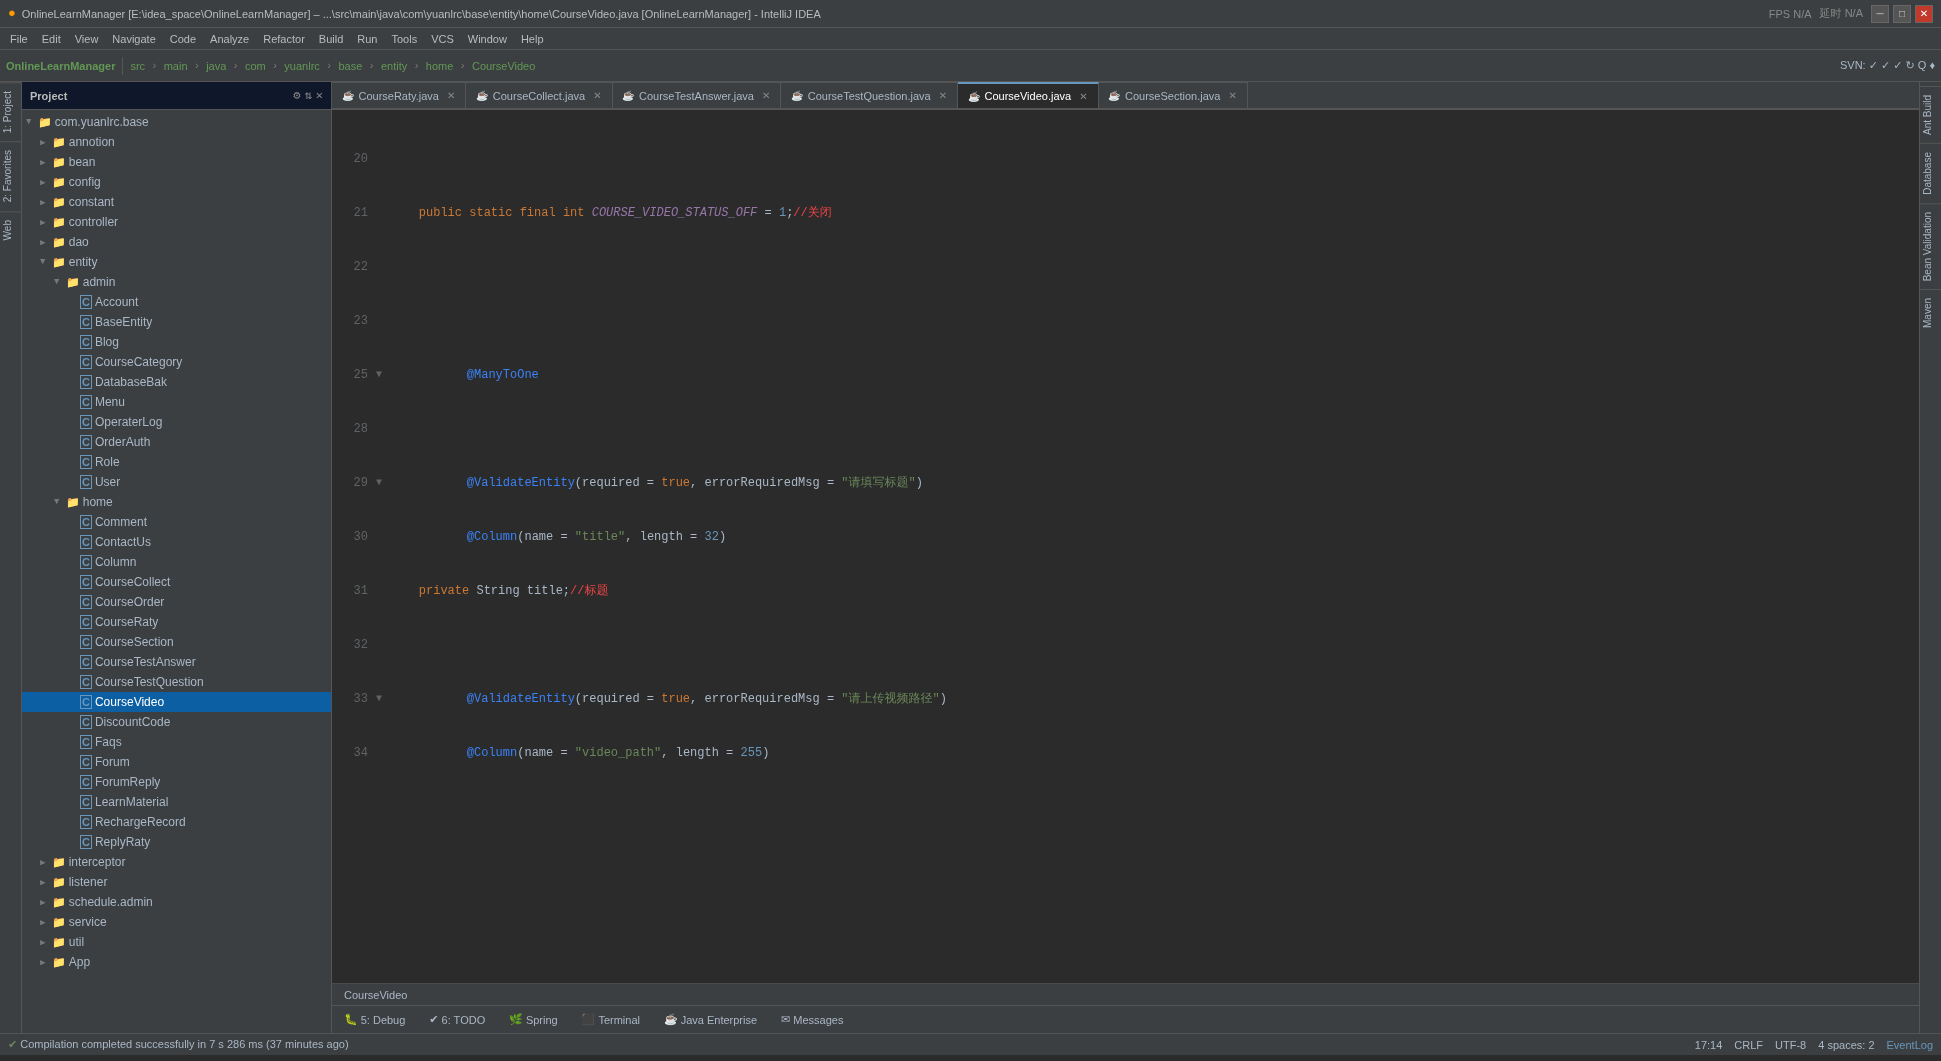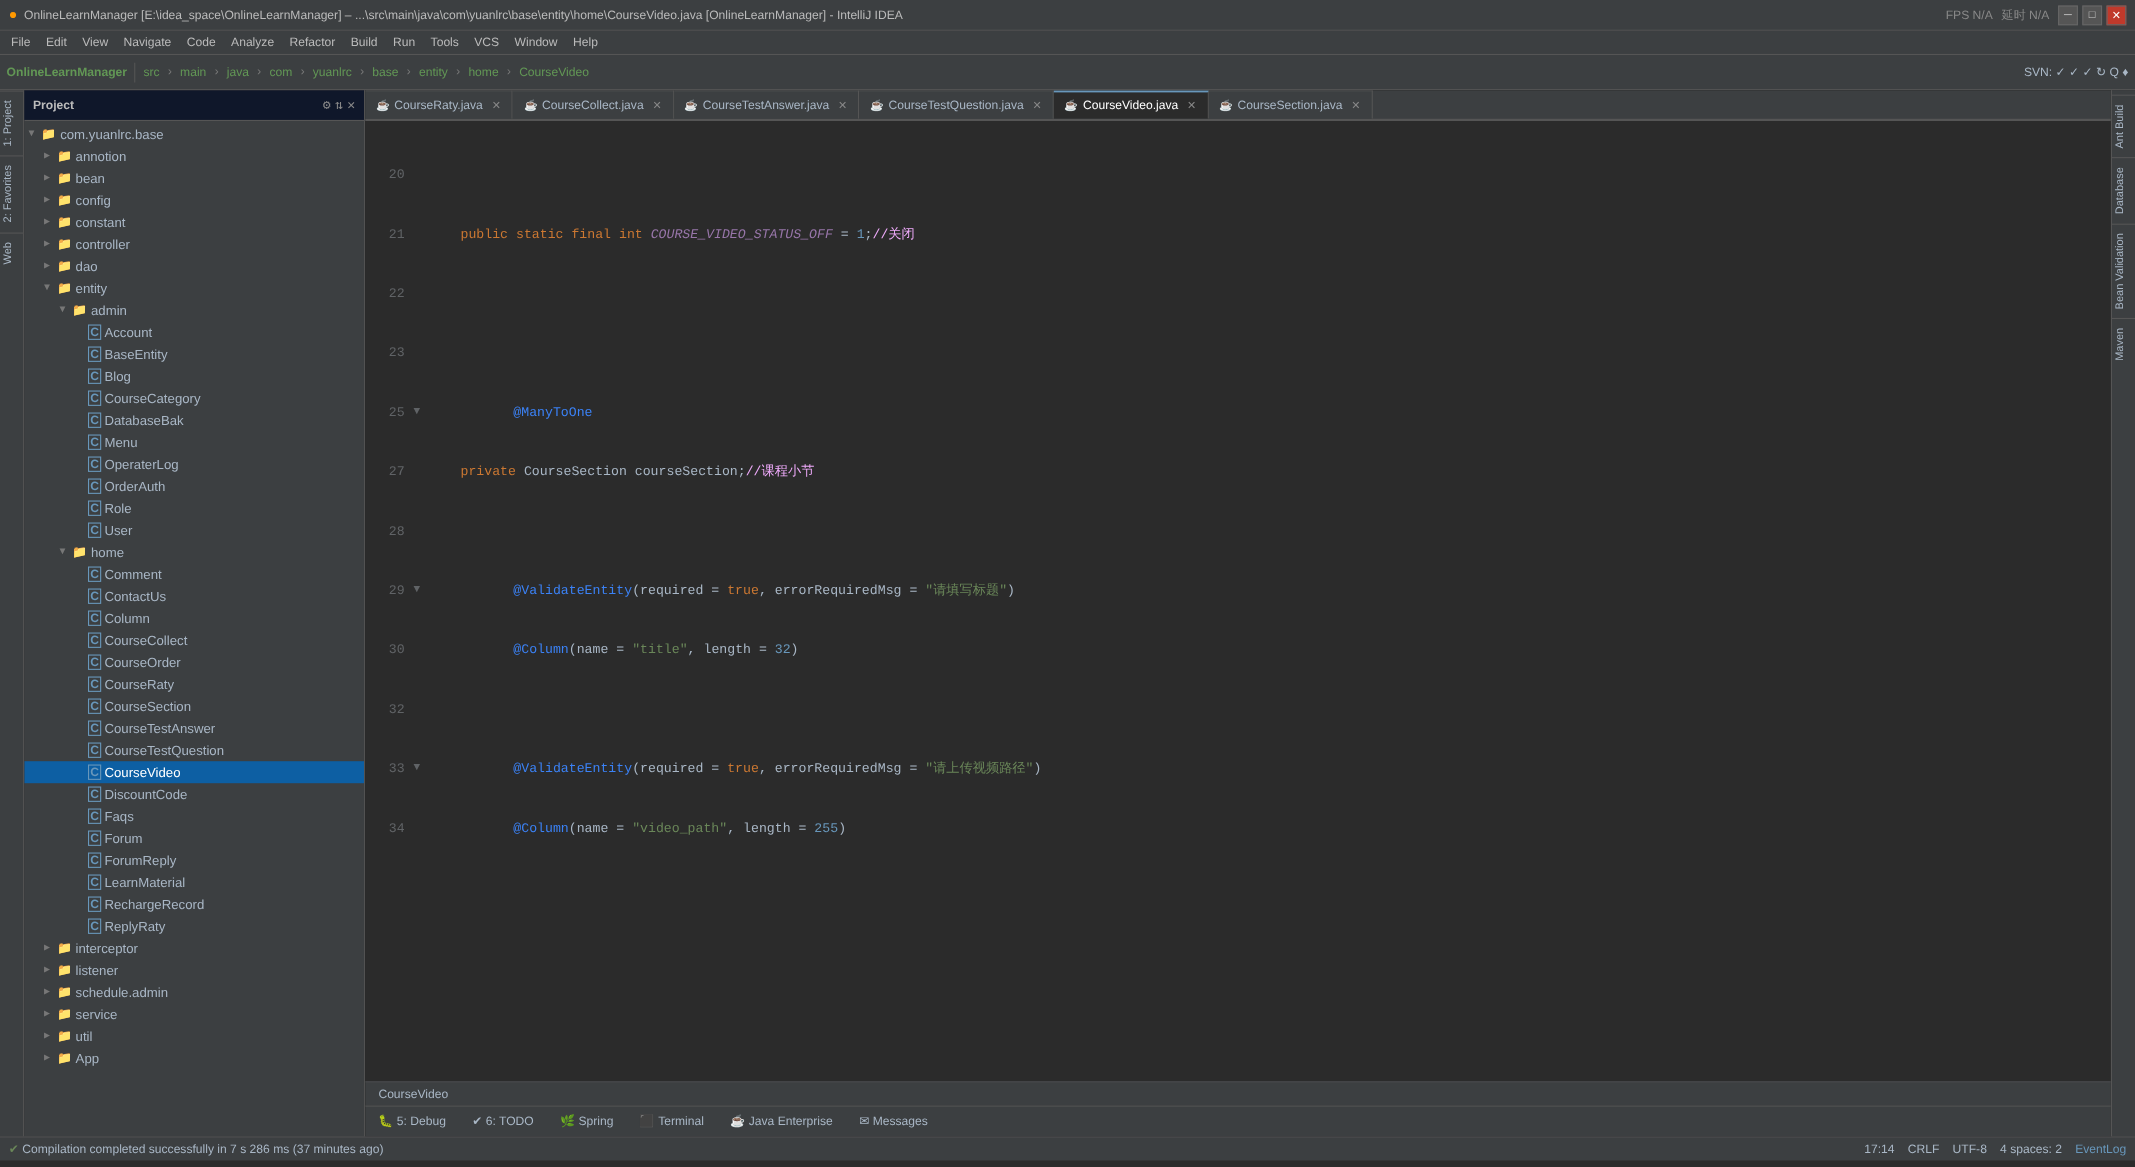--- a/index.html
+++ b/index.html
@@ -136,21 +136,21 @@
       font-family: 'Courier New', monospace;
       font-size: 13px;
       line-height: 18px;
       white-space: pre;
       color: #a9b7c6;
     }
     .kw { color: #cc7832; } 
     .str { color: #6a8759; } 
     .num { color: #6897bb; } 
     .ann { color: #3b82f6; margin-left: 48px; } 
-    .com { color: #f0abfc; margin-top: 44px; }
+    .com { color: #ef4444; margin-top: 44px; }
 
     
     #bottom-bar {
       height: 28px;
       background: #3c3f41;
       border-top: 1px solid #555;
       display: flex;
       align-items: center;
       padding: 0 8px;
       gap: 16px;
@@ -621,24 +621,24 @@
       </div>
     </div>
 
     <div id="code-editor">
       <div id="code-content">
         <div class="code-line-wrap"><span class="ln">20</span><span class="fold"></span><span class="code-text"></span></div>
         <div class="code-line-wrap"><span class="ln">21</span><span class="fold"></span><span class="code-text">    <span class="kw">public</span> <span class="kw">static</span> <span class="kw">final</span> <span class="kw">int</span> <span style="color:#9876aa;font-style:italic;">COURSE_VIDEO_STATUS_OFF</span> = <span class="num">1</span>;<span class="com">//关闭</span></span></div>
         <div class="code-line-wrap"><span class="ln">22</span><span class="fold"></span><span class="code-text"></span></div>
         <div class="code-line-wrap"><span class="ln">23</span><span class="fold"></span><span class="code-text"></span></div>
         <div class="code-line-wrap"><span class="ln">25</span><span class="fold">▼</span><span class="code-text">    <span class="ann">@ManyToOne</span></span></div>
-        <div class="code-line-wrap"><span class="ln">27</span><span class="fold"></span><span class="code-text">    <span class="kw">private</span> CourseSection courseSection;<span class="com">//课程小节</span></span></div>
         <div class="code-line-wrap"><span class="ln">28</span><span class="fold"></span><span class="code-text"></span></div>
         <div class="code-line-wrap"><span class="ln">29</span><span class="fold">▼</span><span class="code-text">    <span class="ann">@ValidateEntity</span>(<span style="color:#a9b7c6;">required</span> = <span class="kw">true</span>, <span style="color:#a9b7c6;">errorRequiredMsg</span> = <span class="str">"请填写标题"</span>)</span></div>
         <div class="code-line-wrap"><span class="ln">30</span><span class="fold"></span><span class="code-text">    <span class="ann">@Column</span>(<span style="color:#a9b7c6;">name</span> = <span class="str">"title"</span>, <span style="color:#a9b7c6;">length</span> = <span class="num">32</span>)</span></div>
+        <div class="code-line-wrap"><span class="ln">31</span><span class="fold"></span><span class="code-text">    <span class="kw">private</span> String title;<span class="com">//标题</span></span></div>
         <div class="code-line-wrap"><span class="ln">32</span><span class="fold"></span><span class="code-text"></span></div>
         <div class="code-line-wrap"><span class="ln">33</span><span class="fold">▼</span><span class="code-text">    <span class="ann">@ValidateEntity</span>(<span style="color:#a9b7c6;">required</span> = <span class="kw">true</span>, <span style="color:#a9b7c6;">errorRequiredMsg</span> = <span class="str">"请上传视频路径"</span>)</span></div>
         <div class="code-line-wrap"><span class="ln">34</span><span class="fold"></span><span class="code-text">    <span class="ann">@Column</span>(<span style="color:#a9b7c6;">name</span> = <span class="str">"video_path"</span>, <span style="color:#a9b7c6;">length</span> = <span class="num">255</span>)</span></div>
         
         
         
         
         
         
         

